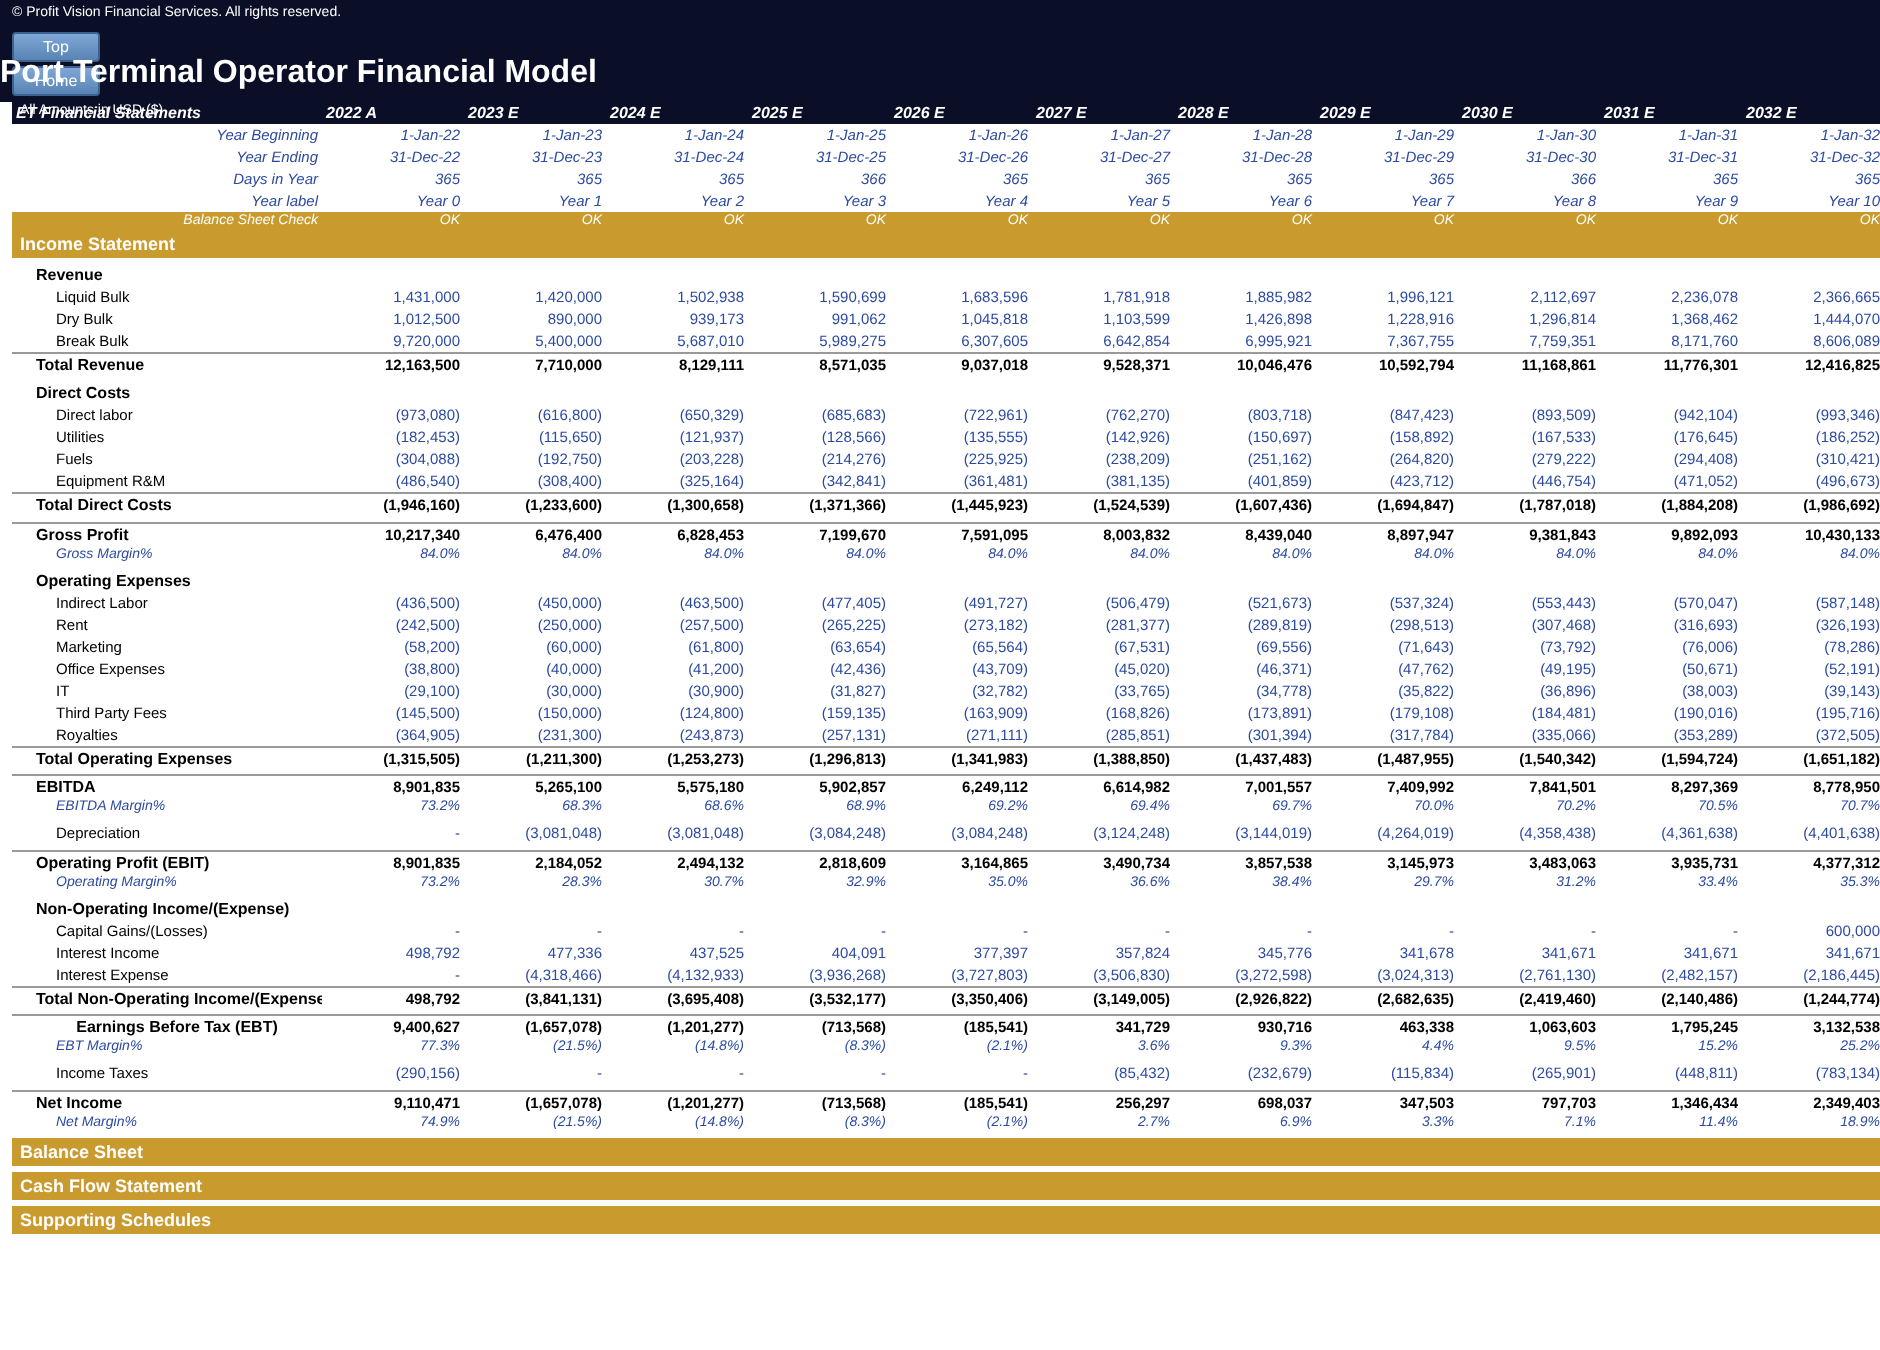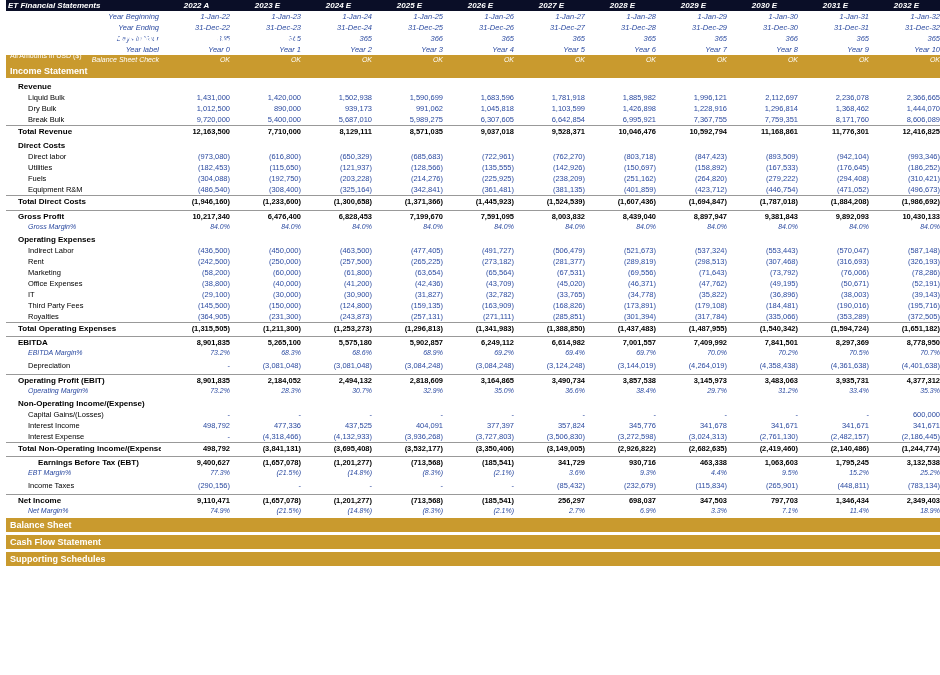--- a/index.html
+++ b/index.html
@@ -70,39 +70,46 @@
 td, th {
   padding: 1px 2px;
   white-space: nowrap;
   overflow: hidden;
   text-overflow: clip;
 }
 .section-gold { background: #c99a2e; color: #fff; font-weight: bold; font-size: 9px; padding: 2px 4px; }
 .ok-row td { background: #c99a2e; color: #fff; text-align: right; font-style: italic; font-size: 7px; }
 .ok-row td.first { text-align: right; font-style: italic; }
 .num { text-align: right; }
-.year-hdr { background: #0a0e27; color: #fff; text-align: center; font-weight: bold; font-style: italic; font-size: 8px; }
+.year-hdr { background: #0a0e27; color: #fff; text-align: left; font-weight: bold; font-style: italic; font-size: 8px; }
 .year-hdr.first { text-align: left; }
 .assume-row td { text-align: right; font-style: italic; color: #2b4aa0; font-size: 7.5px; }
 .assume-row td.lbl { text-align: right; color: #2b4aa0; }
 .lbl { text-align: left; padding-left: 12px; }
 .lbl-sub { text-align: left; padding-left: 22px; font-size: 7.5px; }
 .bold-row td { font-weight: bold; }
 .italic-row td { font-style: italic; color: #2b4aa0; font-size: 7px; }
 .val { color: #2b4aa0; text-align: right; font-size: 7.5px; }
 .neg { color: #2b4aa0; text-align: right; font-size: 7.5px; }
 .blk { color: #000; text-align: right; font-size: 7.5px; }
 col.c0 { width: 155px; }
 col.cn { width: 71px; }
 .topline td { border-top: 1px solid #999; }
 .spacer td { height: 3px; }
 </style>
 </head>
 <body>
 <div class="page">
+<div class="topbar">
+  <div>© Profit Vision Financial Services. All rights reserved.</div>
+  <div class="buttons">
+    <button class="nav-btn">Top</button>
+    <button class="nav-btn">Home</button>
+  </div>
+</div>
 <div class="title">Port Terminal Operator Financial Model</div>
 <div class="subnote">All Amounts in  USD ($)</div>
 
 <div class="content">
 <table>
 <colgroup>
           <col class="c0">
           <col class="cn">
           <col class="cn">
           <col class="cn">

